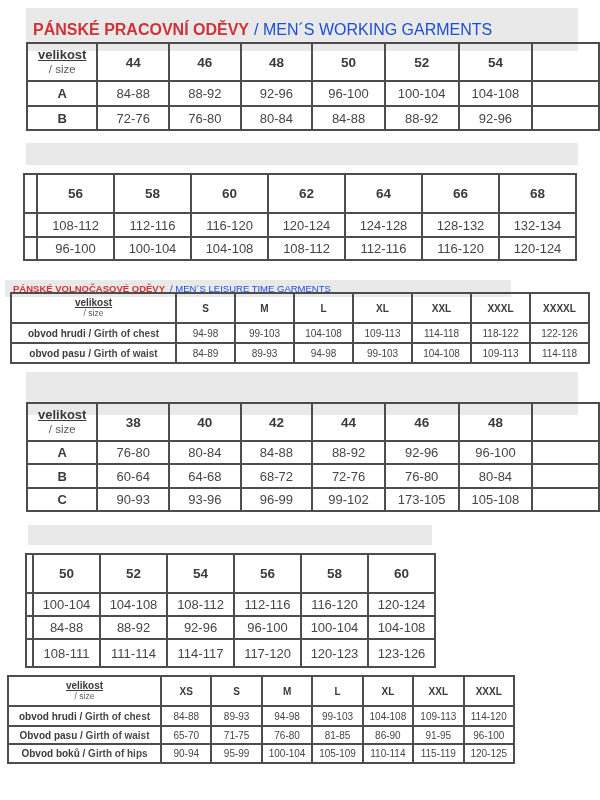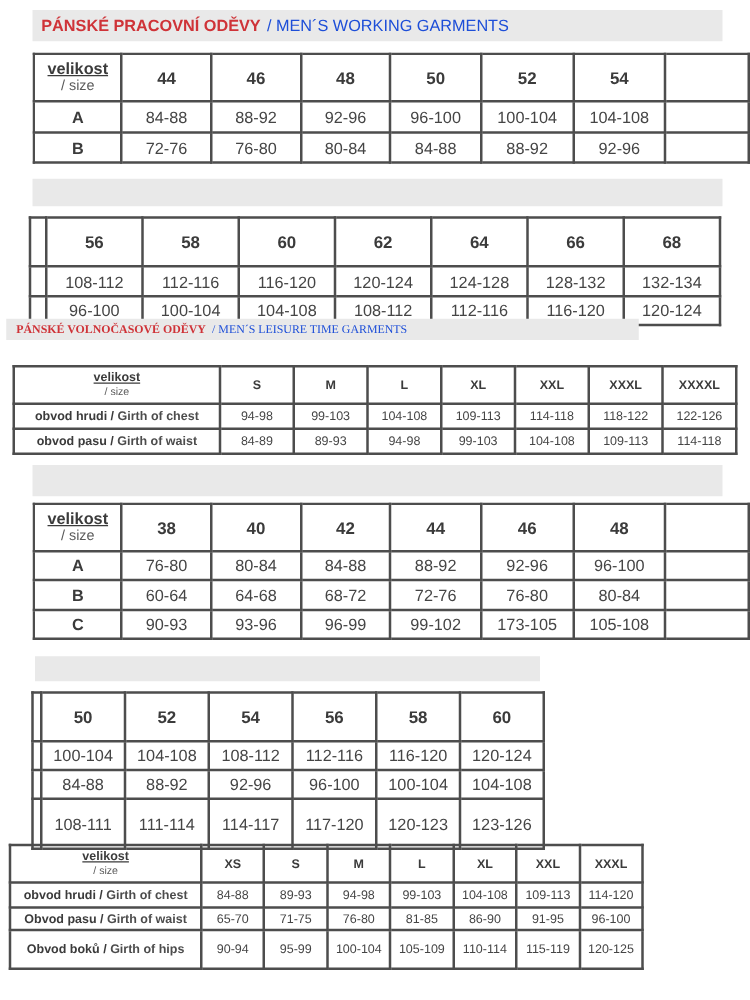--- a/index.html
+++ b/index.html
@@ -5,24 +5,24 @@
   html,body { margin:0; padding:0; }
   body {
     width:600px; height:800px; position:relative; overflow:hidden;
     background:#ffffff; font-family:"Liberation Sans", sans-serif;
   }
   .abs { position:absolute; }
   .graybar { background:#e9e9e9; }
   .titlebar { background:#e9e9e9; display:flex; align-items:center; box-sizing:border-box; }
   .titlebar .cz { color:#cf3338; font-weight:bold; white-space:pre; }
   .titlebar .en { color:#1d4ed8; font-weight:normal; margin-left:5px; white-space:pre; }
-  #titlebar1, #titlebar4 { left:26px; width:552px; height:25px; font-size:13px; padding-left:7px; }
+  #titlebar1, #titlebar4 { left:26px; width:552px; height:43px; font-size:16px; padding-left:7px; }
   #titlebar1 { top:8px; }
   #titlebar4 { top:372px; }
-  #titlebar3 { left:5px; top:255px; width:506px; height:17px; font-size:9.5px; padding-left:8px;font-family:Liberation Serif, serif; }
+  #titlebar3 { left:5px; top:280px; width:506px; height:17px; font-size:9.5px; padding-left:8px; }
 
   #graybar1 { left:26px; top:143px; width:552px; height:22px; }
   #graybar2 { left:28px; top:525px; width:404px; height:20px; }
 
   table { border-collapse:collapse; table-layout:fixed; }
   td {
     border:2px solid #4d4d4d; text-align:center; vertical-align:middle;
     padding:0; color:#454545; overflow:hidden; white-space:nowrap;
   }
   .big td { font-size:13px; }
@@ -303,21 +303,21 @@
     </tr>
     <tr style="height:23px">
       <td></td>
       <td>84-88</td>
       <td>88-92</td>
       <td>92-96</td>
       <td>96-100</td>
       <td>100-104</td>
       <td>104-108</td>
     </tr>
-    <tr style="height:40px">
+    <tr style="height:28px">
       <td></td>
       <td>108-111</td>
       <td>111-114</td>
       <td>114-117</td>
       <td>117-120</td>
       <td>120-123</td>
       <td>123-126</td>
     </tr>
   </tbody>
     </table>
@@ -362,21 +362,21 @@
     <tr style="height:18px">
       <td class="lab"><b>Obvod pasu /</b><span> Girth of waist</span></td>
       <td>65-70</td>
       <td>71-75</td>
       <td>76-80</td>
       <td>81-85</td>
       <td>86-90</td>
       <td>91-95</td>
       <td>96-100</td>
     </tr>
-    <tr style="height:31px">
+    <tr style="height:19px">
       <td class="lab"><b>Obvod boků /</b><span> Girth of hips</span></td>
       <td>90-94</td>
       <td>95-99</td>
       <td>100-104</td>
       <td>105-109</td>
       <td>110-114</td>
       <td>115-119</td>
       <td>120-125</td>
     </tr>
   </tbody>

